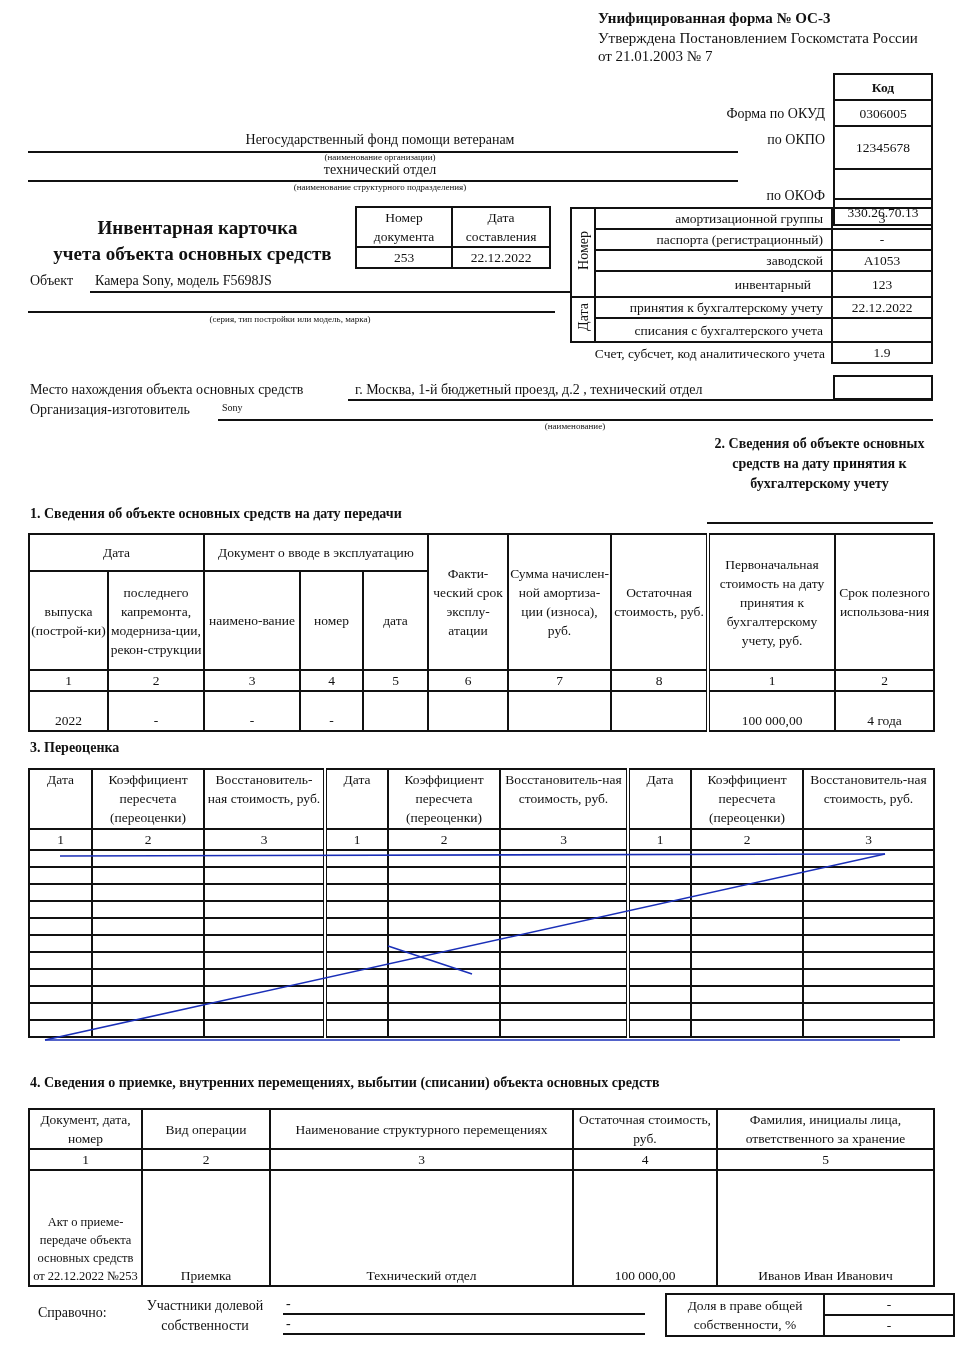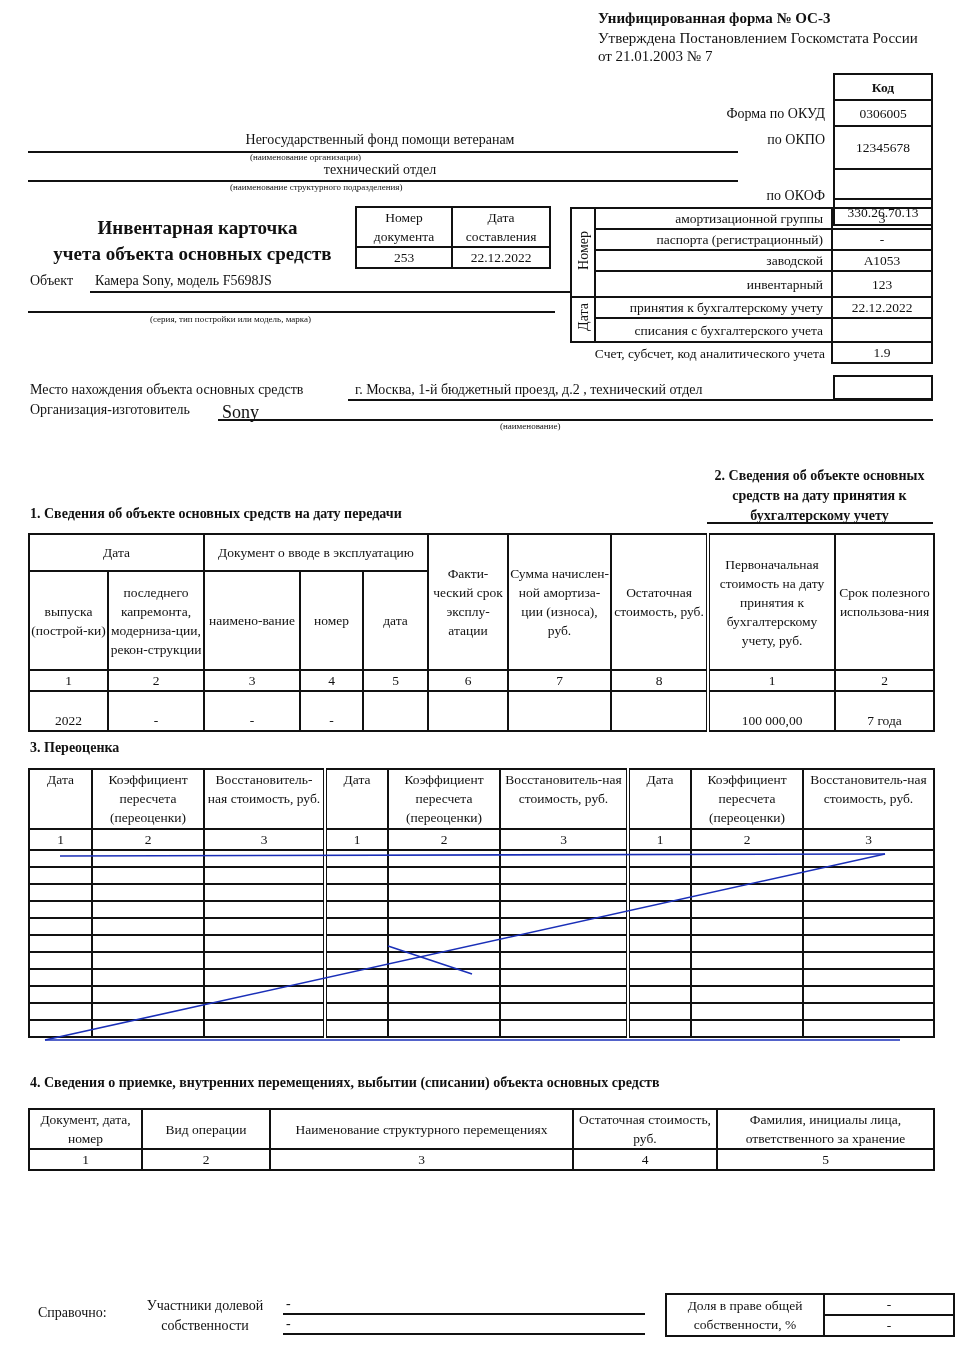--- a/index.html
+++ b/index.html
@@ -2,21 +2,21 @@
 <html><head>
 <meta charset="utf-8">
 <style>
   * { box-sizing: border-box; margin: 0; padding: 0; }
   html, body { width: 961px; height: 1359px; background: #fff; overflow: hidden; }
   body { position: relative; font-family: "Liberation Serif", serif; color: #111; font-size: 14px; }
   .abs { position: absolute; }
   .b { font-weight: bold; }
   .c { text-align: center; }
   .r { text-align: right; }
-  .tiny { font-size: 9px; }
+  .tiny { font-size: 9px; text-align: center; }
   .line { position: absolute; border-top: 2px solid #111; height: 0; }
   table { border-collapse: collapse; position: absolute; table-layout: fixed; }
   td { border: 1.5px solid #111; text-align: center; vertical-align: middle; font-size: 13.5px; line-height: 19px; padding: 0 1px; overflow: hidden; }
   .thick { border-width: 2px; }
   .dbl-l { border-left: 4px double #111; }
   .vert { writing-mode: vertical-rl; transform: rotate(180deg); font-size: 14px; }
   .rt { text-align: right; padding-right: 6px; border: none; }
 </style>
 </head>
 <body>
@@ -86,21 +86,21 @@
   </tr>
   <tr style="height:20px">
     <td class="thick r" style="padding-right:8px">паспорта (регистрационный)</td>
     <td class="thick">-</td>
   </tr>
   <tr style="height:20px">
     <td class="thick r" style="padding-right:8px">заводской</td>
     <td class="thick">A1053</td>
   </tr>
   <tr style="height:26px">
-    <td class="thick r" style="padding-right:8px">инвентарный</td>
+    <td class="thick r" style="padding-right:20px">инвентарный</td>
     <td class="thick">123</td>
   </tr>
   <tr style="height:20px">
     <td class="thick" rowspan="2"><span class="vert">Дата</span></td>
     <td class="thick r" style="padding-right:8px">принятия к бухгалтерскому учету</td>
     <td class="thick">22.12.2022</td>
   </tr>
   <tr style="height:24px">
     <td class="thick r" style="padding-right:8px">списания с бухгалтерского учета</td>
     <td class="thick"></td>
@@ -110,26 +110,26 @@
     <td class="thick">1.9</td>
   </tr>
 </tbody>
   </table>
 
 <div class="abs" style="left:30px;top:382px;font-size:14px;">Место нахождения объекта основных средств</div>
 <div class="abs" style="left:355px;top:382px;font-size:14px;">г. Москва, 1-й бюджетный проезд, д.2 , технический отдел</div>
 <div class="line" style="left:348px;top:399px;width:585px;"></div>
 <div class="abs" style="left:833px;top:375px;width:100px;height:25px;border:2px solid #111;"></div>
 <div class="abs" style="left:30px;top:402px;font-size:14px;">Организация-изготовитель</div>
-<div class="abs" style="left:222px;top:402px;font-size:18px;">Sony</div>
+<div class="abs" style="left:222px;top:402px;font-size:10px;">Sony</div>
 <div class="line" style="left:218px;top:419px;width:715px;"></div>
 <div class="abs tiny" style="left:500px;top:421px;width:150px;">(наименование)</div>
 
 <div class="abs b" style="left:30px;top:506px;font-size:14px;">1. Сведения об объекте основных средств на дату передачи</div>
-<div class="abs b c" style="left:712px;top:466px;width:215px;font-size:14px;line-height:20px;">2. Сведения об объекте основных средств на дату принятия к бухгалтерскому учету</div>
+<div class="abs b c" style="left:712px;top:434px;width:215px;font-size:14px;line-height:20px;">2. Сведения об объекте основных средств на дату принятия к бухгалтерскому учету</div>
 <div class="line" style="left:707px;top:522px;width:226px;"></div>
 
 <table style="left:28px;top:533px;width:905px;">
   <colgroup>
     <col style="width:79px">
       <col style="width:96px">
       <col style="width:96px">
       <col style="width:63px">
       <col style="width:65px">
       <col style="width:80px">
@@ -170,21 +170,21 @@
   <tr style="height:40px">
     <td class="thick" style="vertical-align:bottom">2022</td>
     <td class="thick" style="vertical-align:bottom">-</td>
     <td class="thick" style="vertical-align:bottom">-</td>
     <td class="thick" style="vertical-align:bottom">-</td>
     <td class="thick" style="vertical-align:bottom"></td>
     <td class="thick" style="vertical-align:bottom"></td>
     <td class="thick" style="vertical-align:bottom"></td>
     <td class="thick" style="vertical-align:bottom"></td>
     <td class="thick dbl-l" style="vertical-align:bottom">100 000,00</td>
-    <td class="thick" style="vertical-align:bottom">7 года</td>
+    <td class="thick" style="vertical-align:bottom">4 года</td>
   </tr>
 </tbody>
   </table>
 
 <div class="abs b" style="left:30px;top:740px;font-size:14px;">3. Переоценка</div>
 <table id="reval" style="left:28px;top:768px;width:905px;">
   <colgroup>
     <col style="width:63px">
       <col style="width:112px">
       <col style="width:121px">
@@ -369,20 +369,27 @@
     <td class="thick">Остаточная стоимость, руб.</td>
     <td class="thick">Фамилия, инициалы лица, ответственного за хранение</td>
   </tr>
   <tr style="height:18px">
     <td class="thick">1</td>
     <td class="thick">2</td>
     <td class="thick">3</td>
     <td class="thick">4</td>
     <td class="thick">5</td>
   </tr>
+  <tr style="height:116px">
+    <td class="thick" style="vertical-align:bottom;font-size:12.5px;line-height:18px;">Акт о приеме-передаче объекта основных средств от 22.12.2022 №253</td>
+    <td class="thick" style="vertical-align:bottom">Приемка</td>
+    <td class="thick" style="vertical-align:bottom">Технический отдел</td>
+    <td class="thick" style="vertical-align:bottom">100 000,00</td>
+    <td class="thick" style="vertical-align:bottom">Иванов Иван Иванович</td>
+  </tr>
 </tbody>
   </table>
 
 <div class="abs" style="left:38px;top:1305px;font-size:14px;">Справочно:</div>
 <div class="abs c" style="left:135px;top:1296px;width:140px;font-size:14px;line-height:20px;">Участники долевой собственности</div>
 <div class="abs" style="left:286px;top:1296px;font-size:14px;">-</div>
 <div class="line" style="left:283px;top:1313px;width:362px;"></div>
 <div class="abs" style="left:286px;top:1316px;font-size:14px;">-</div>
 <div class="line" style="left:283px;top:1333px;width:362px;"></div>
 <table style="left:645px;top:1293px;width:288px;margin-left:20px;">

